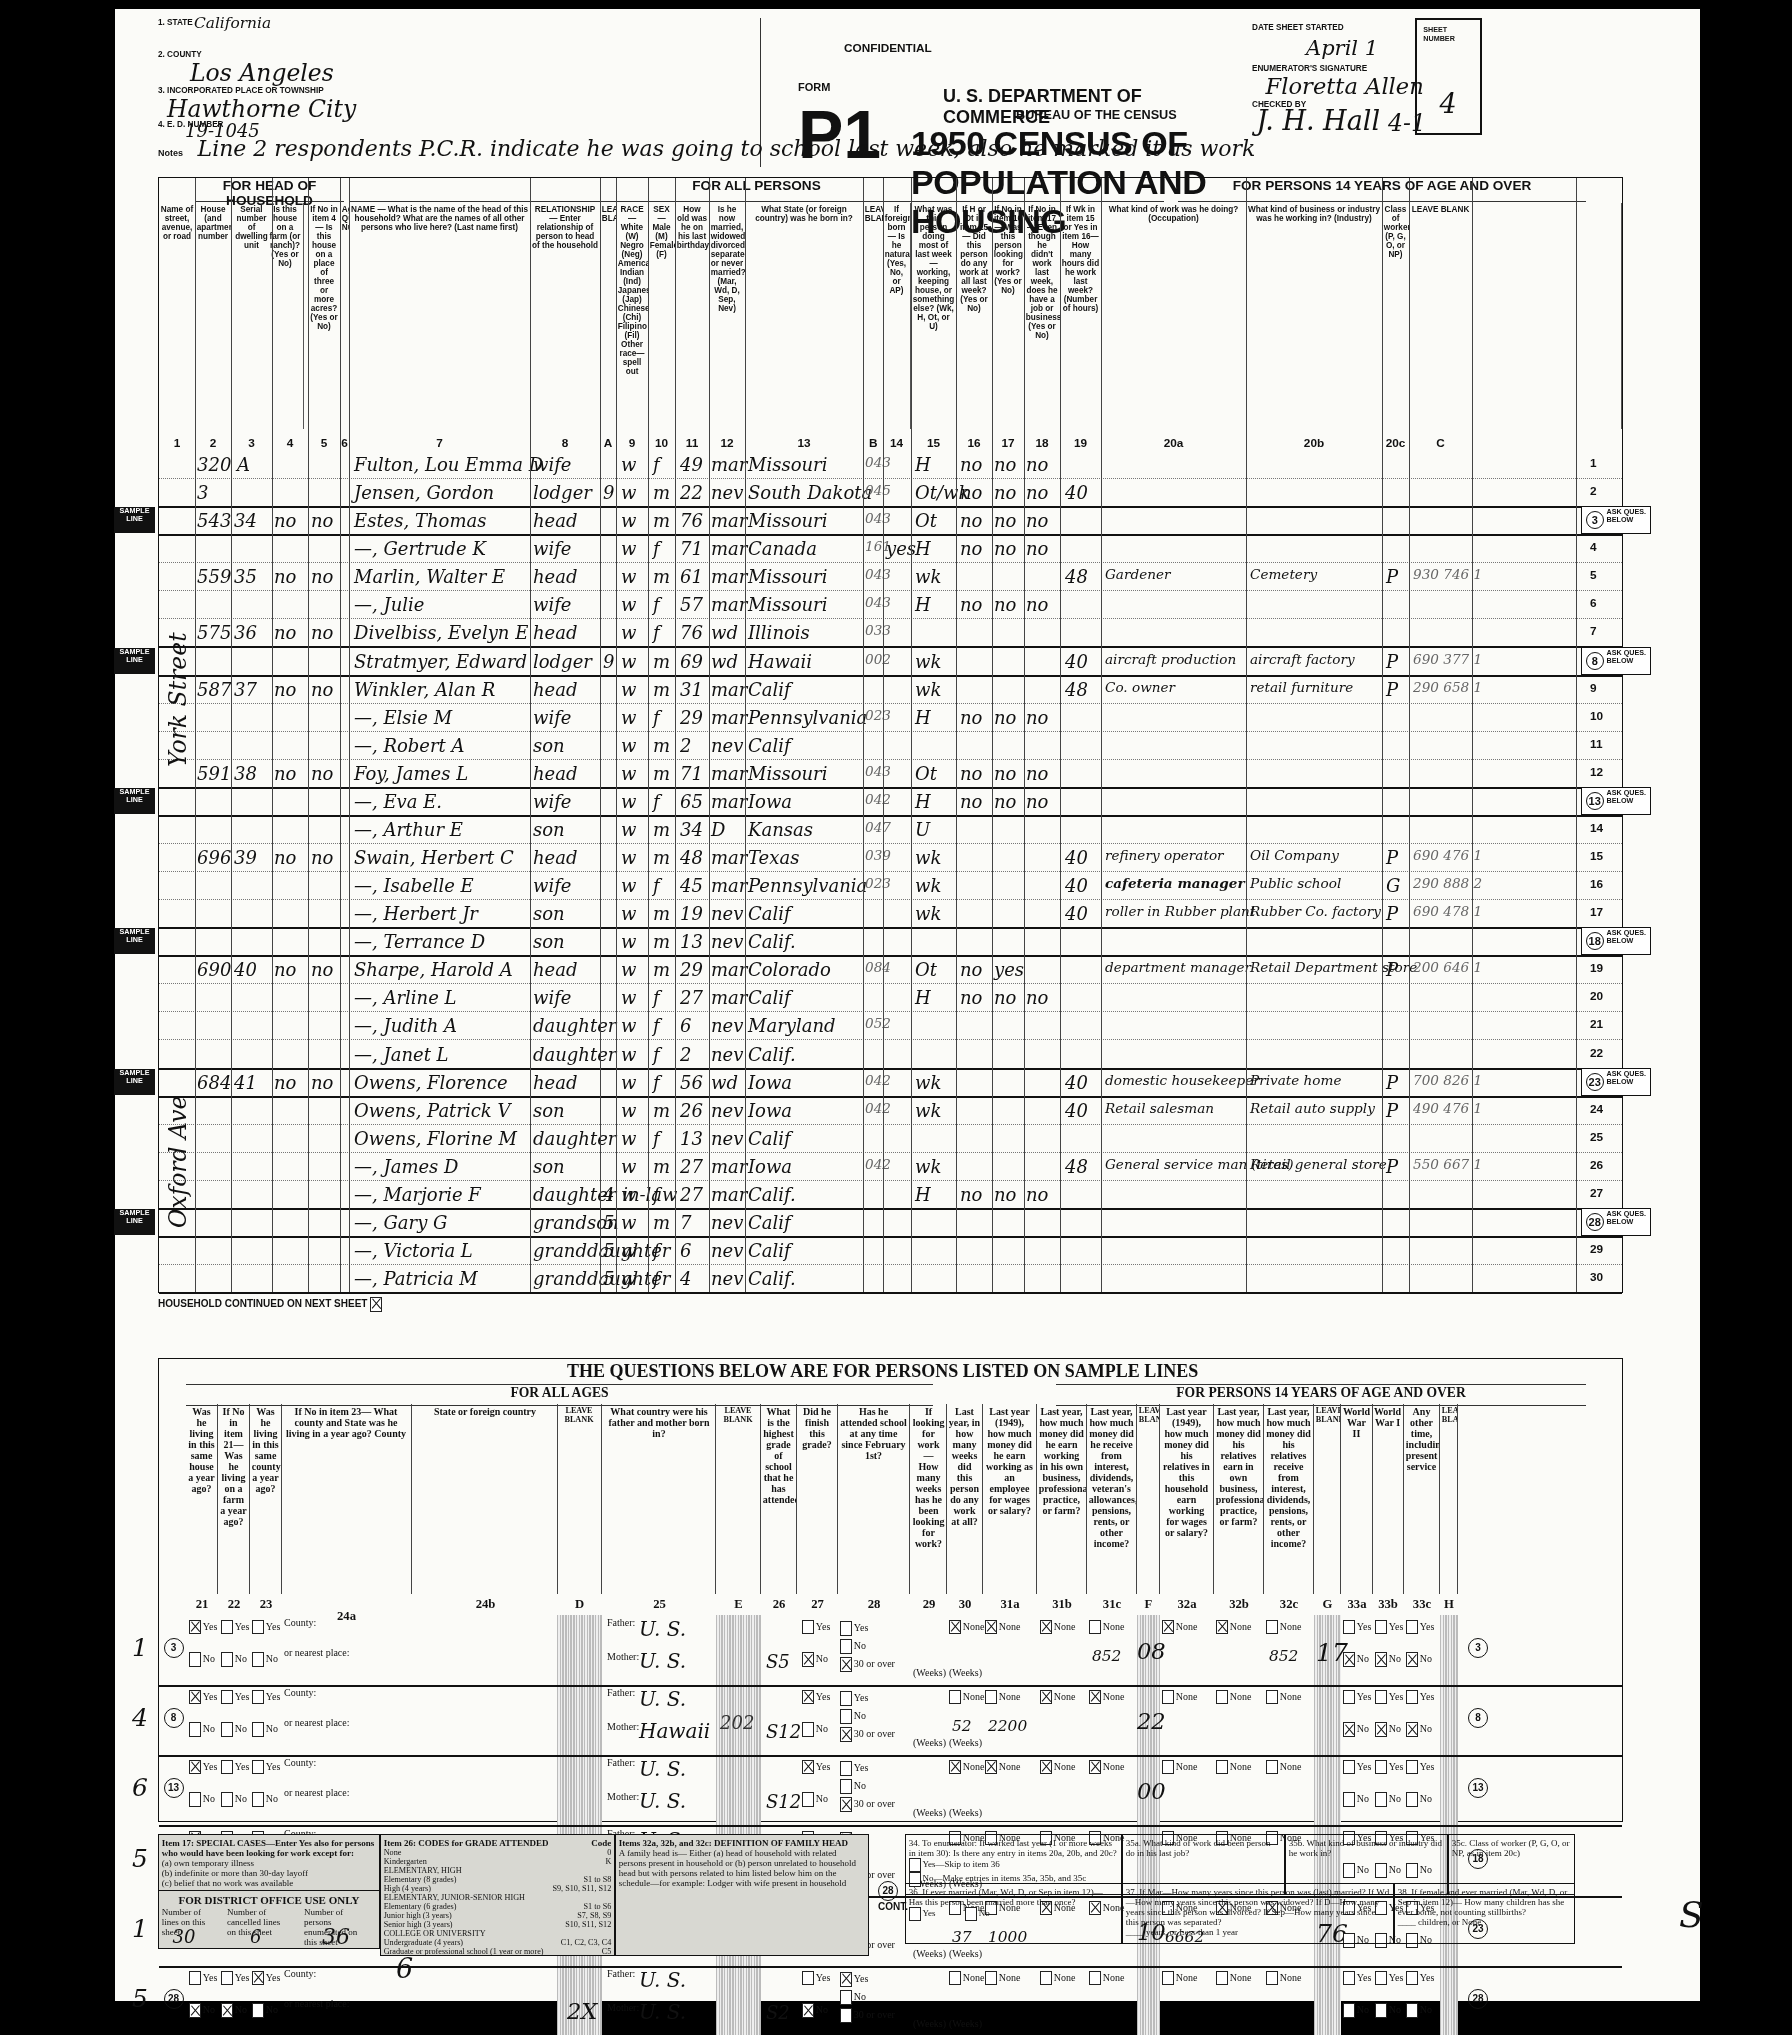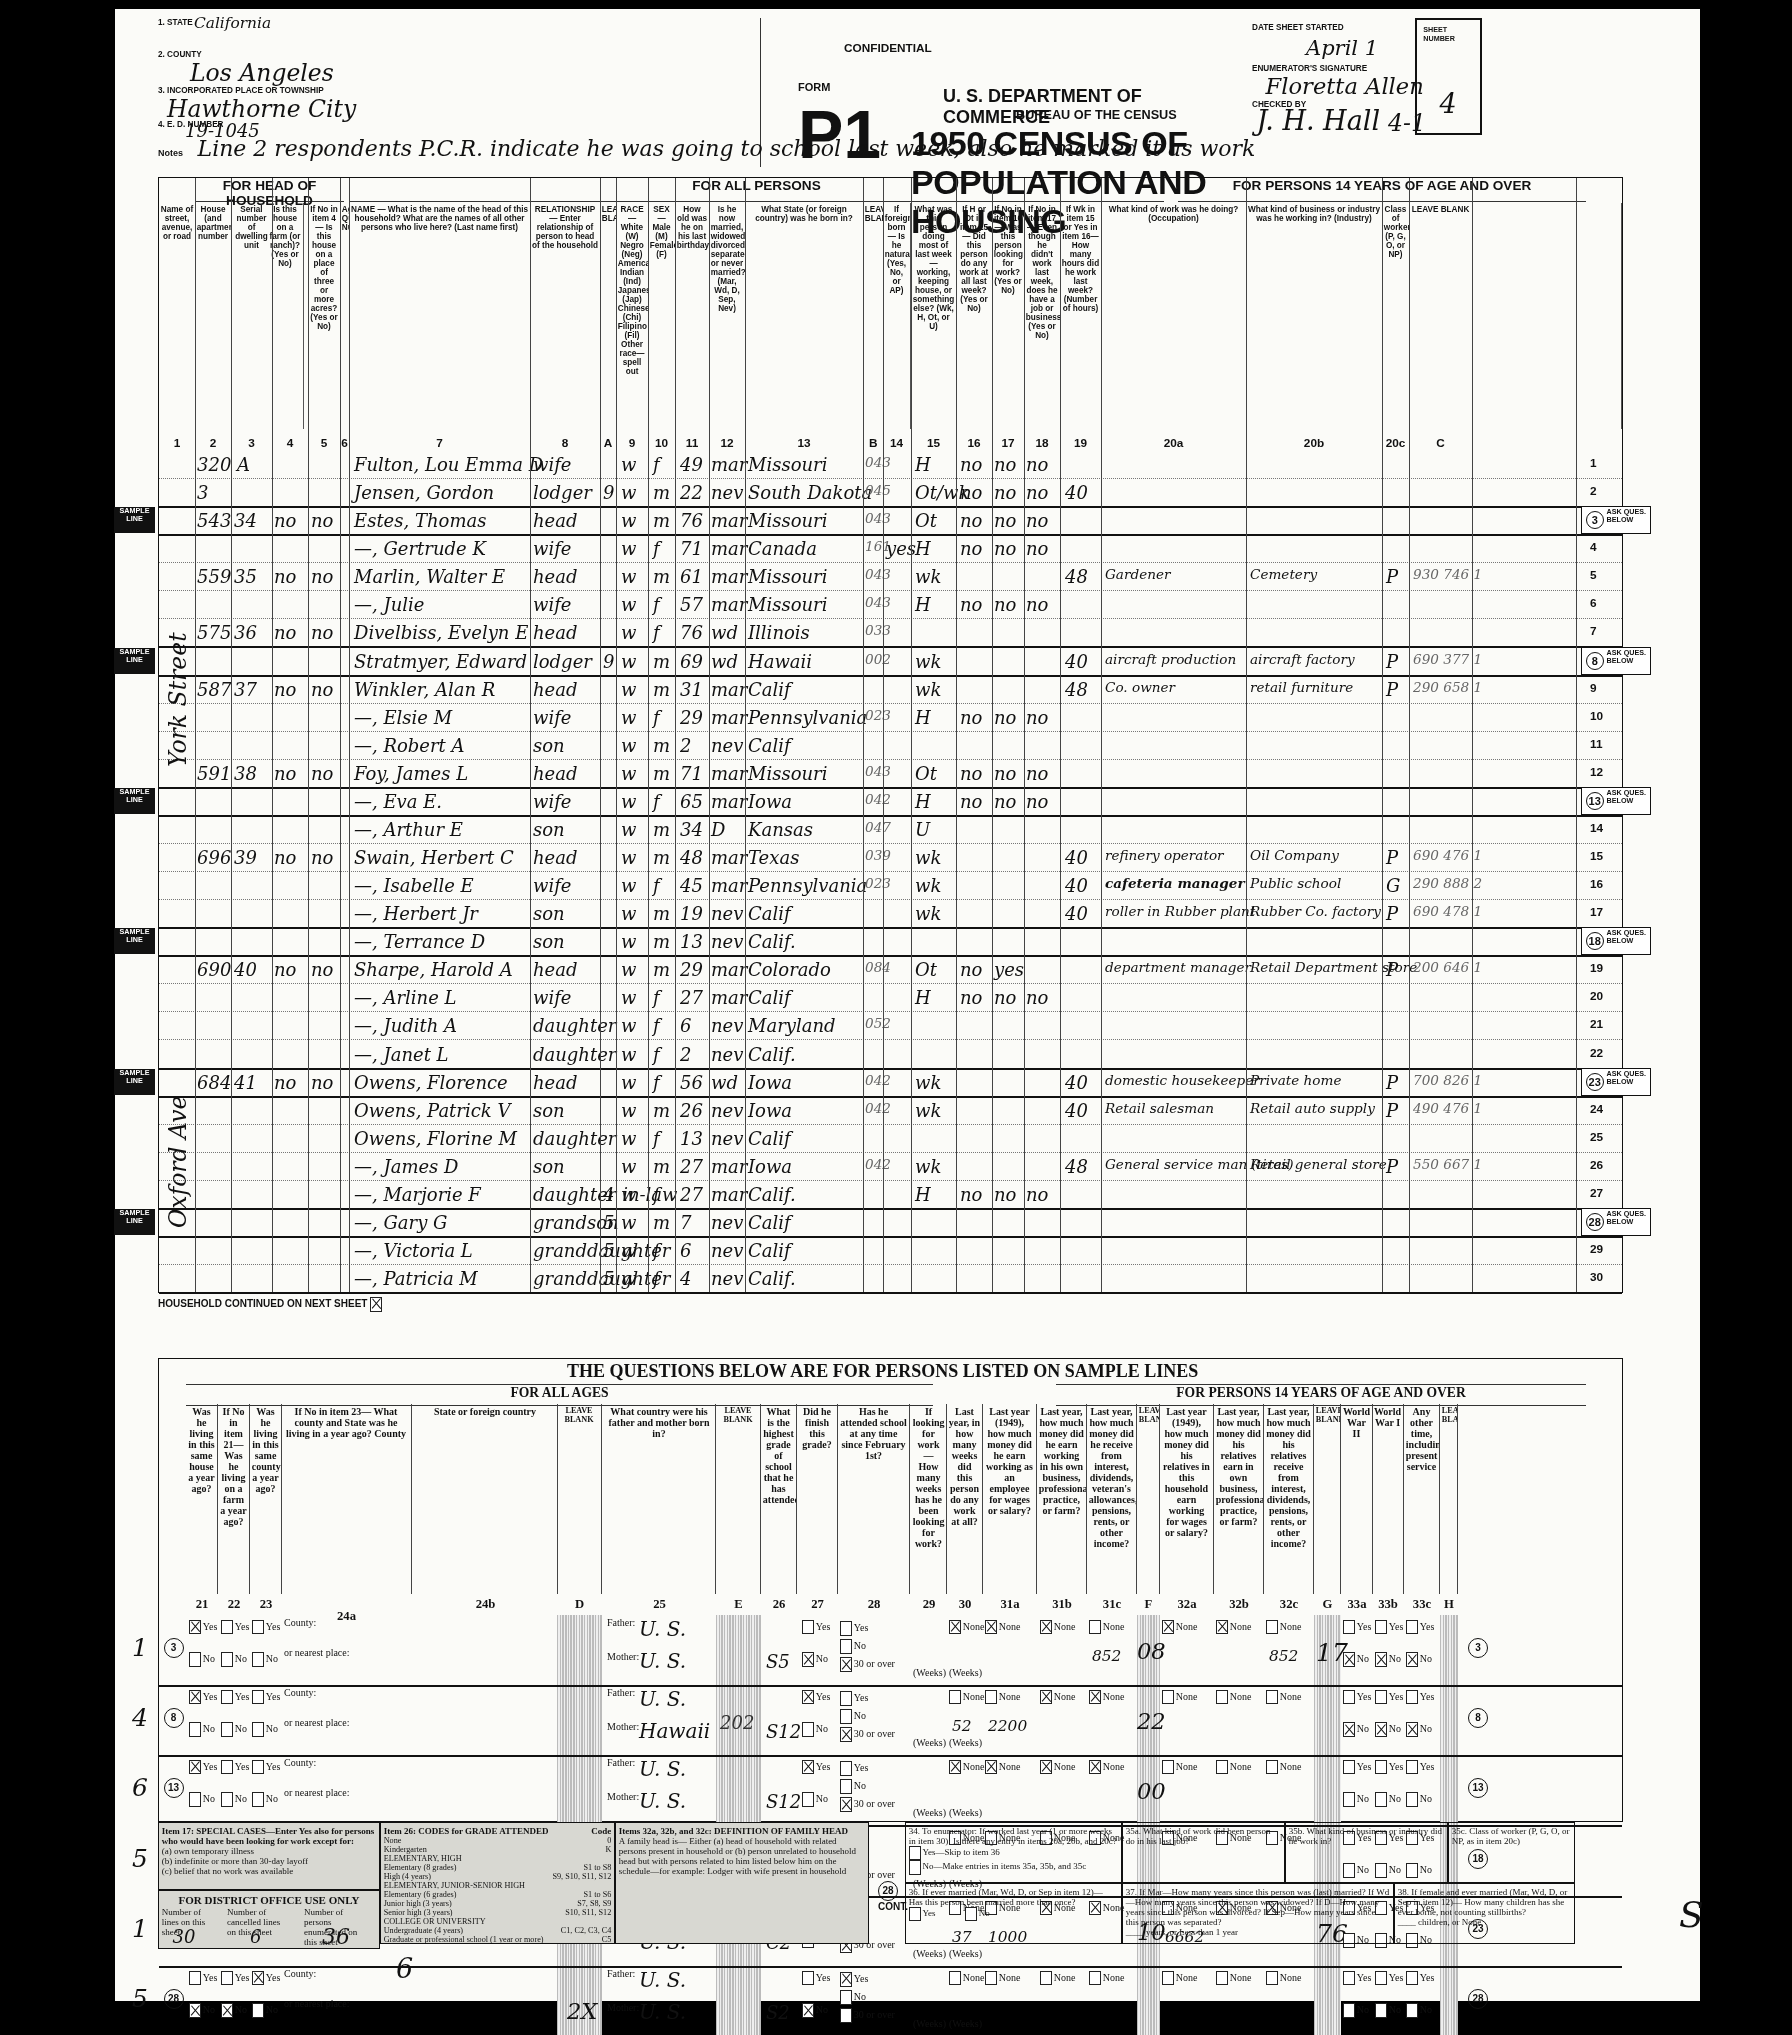--- a/index.html
+++ b/index.html
@@ -45,21 +45,21 @@
   .lgrp{position:absolute;top:25px;height:20px;font-size:13.6px;font-family:"Liberation Serif",serif;font-weight:bold;text-align:center;border-bottom:0.9px solid #333;border-top:0.9px solid #333;}
   .lhdr{position:absolute;top:45px;height:190px;font-size:10px;font-family:"Liberation Serif",serif;font-weight:bold;text-align:center;overflow:hidden;border-right:0.9px solid #444;padding:1.8px;box-sizing:border-box;}
   .lcolnum{position:absolute;top:238px;font-size:12.7px;font-family:"Liberation Serif",serif;font-weight:bold;text-align:center;}
   .srow{position:absolute;left:0;width:1463px;height:70px;border-bottom:2.3px solid #111;}
   .cb{display:inline-block;width:10px;height:12.7px;border:1.4px solid #222;vertical-align:middle;position:relative;margin-right:1.8px;background:#fff;}
   .cb.x::before,.cb.x::after{content:"";position:absolute;left:-0.9px;top:5.4px;width:12.7px;height:1.4px;background:#111;}
   .cb.x::before{transform:rotate(50deg);} .cb.x::after{transform:rotate(-50deg);}
   .cbl{font-size:10px;font-family:"Liberation Serif",serif;}
   .shade{position:absolute;background:repeating-linear-gradient(90deg,#bbb 0 1.4px,#eee 1.4px 2.7px);}
   .foot{position:absolute;left:43px;top:1813px;width:1463px;height:122px;}
-  .foot-box{position:absolute;top:0;height:122px;border:1.4px solid #111;font-size:9px;font-family:"Liberation Serif",serif;padding:2.7px;box-sizing:border-box;}
+  .foot-box{position:absolute;top:12px;height:122px;border:1.4px solid #111;font-size:9px;font-family:"Liberation Serif",serif;padding:2.7px;box-sizing:border-box;}
   .foot-gray{background:#d8d8d2;}
   .margin-mark{position:absolute;font-size:27px;}
 </style>
 </head>
 <body>
 
 <div class="page">
 
   <div class="hdr-box">
     <div class="hdr-lbl" style="left:0;top:0">1. STATE</div>

